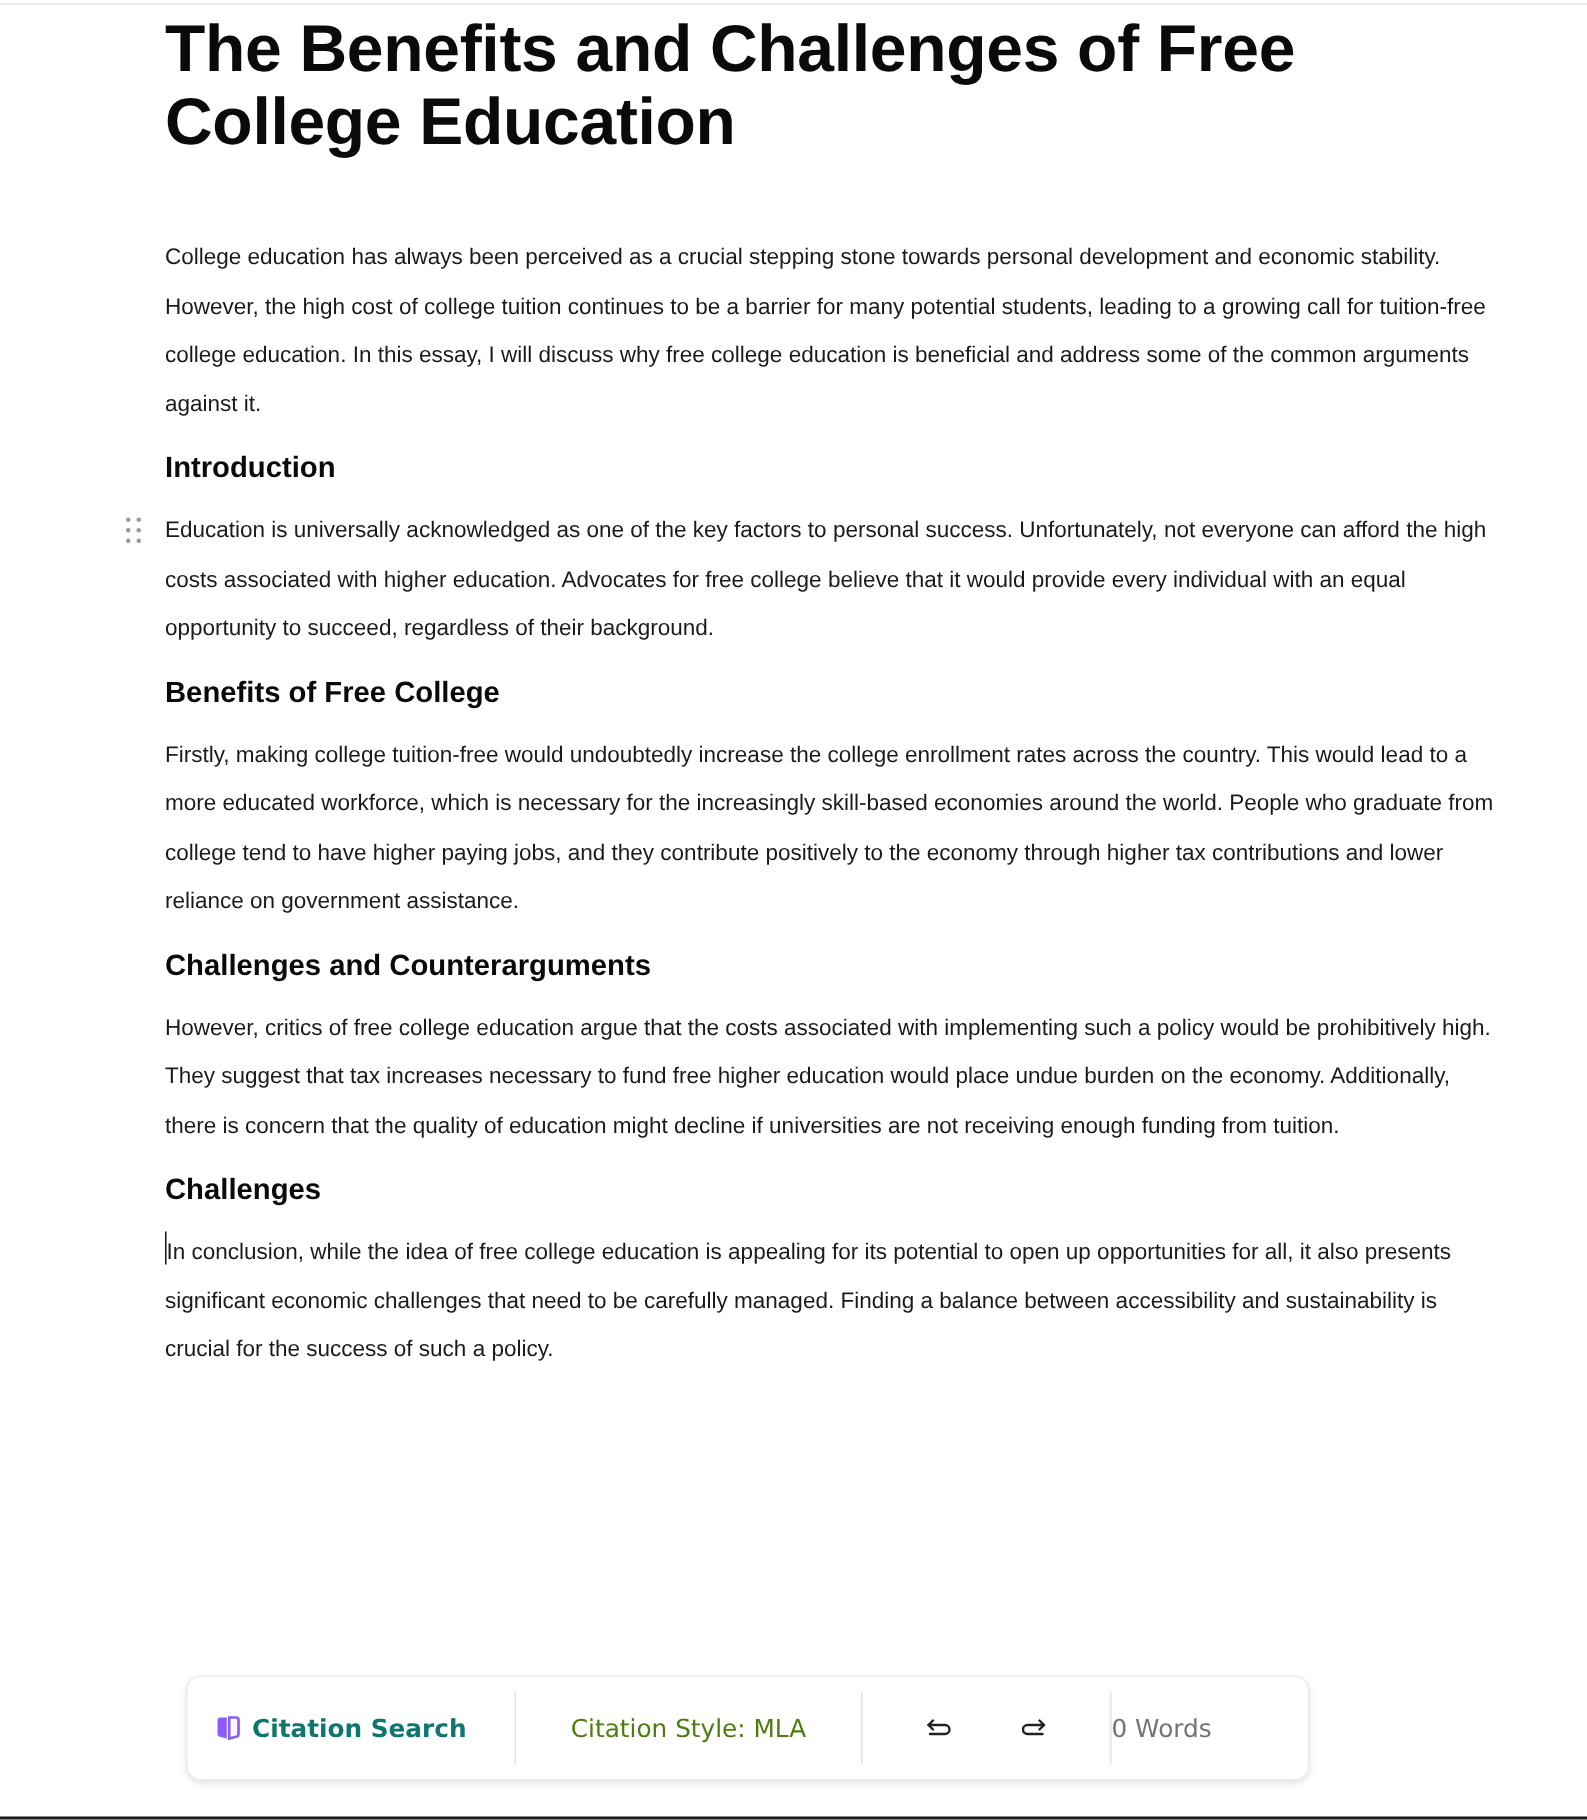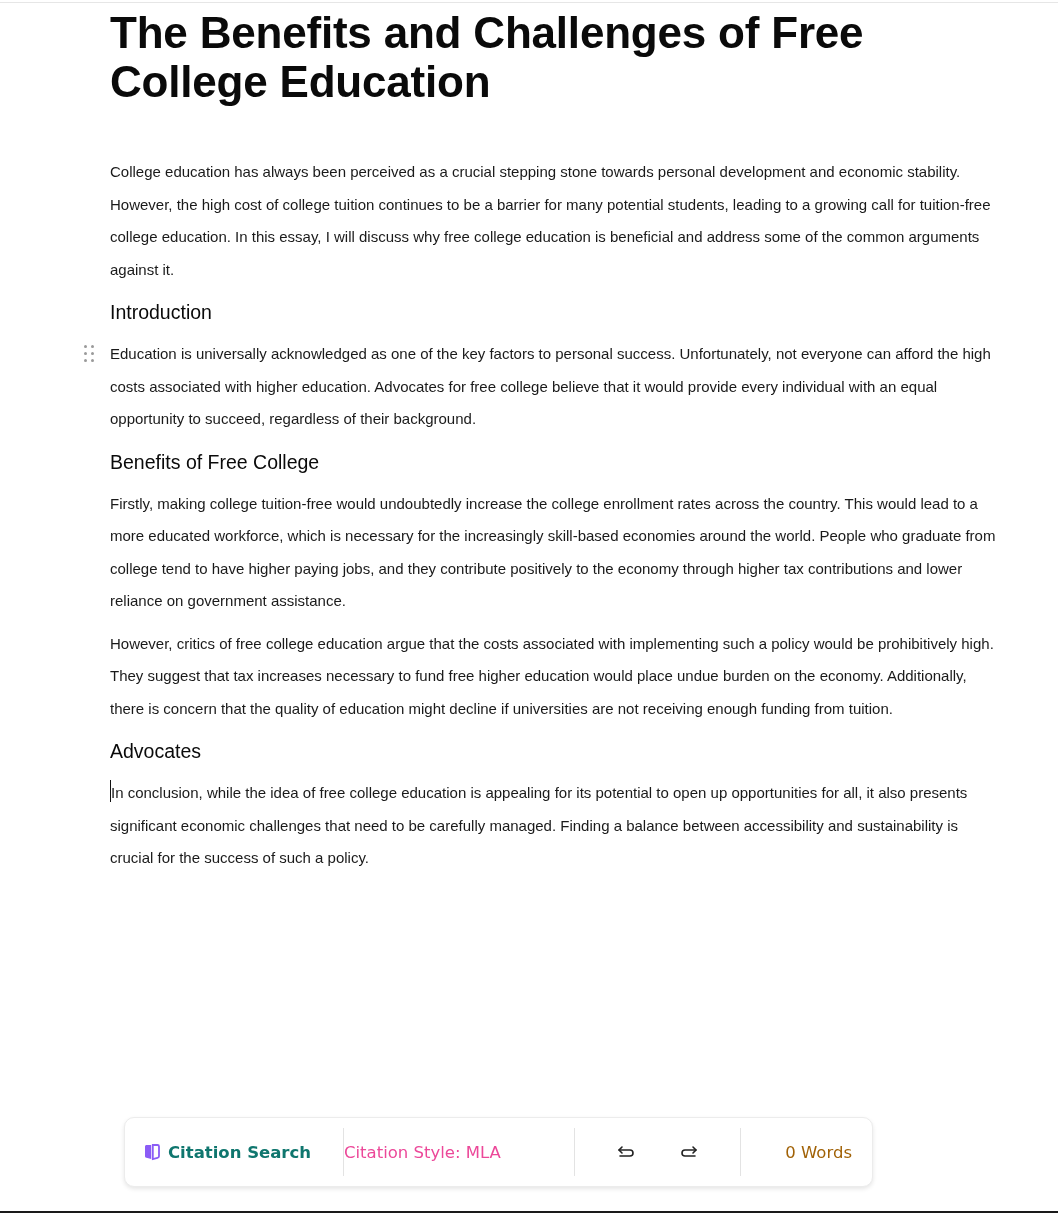--- a/index.html
+++ b/index.html
@@ -46,21 +46,21 @@
   }
   .para {
     font-size: 15px;
     line-height: 32.5px;
     margin: 0 0 10px 0;
     color: #1a1a1a;
     position: relative;
   }
   .heading {
     font-size: 19.5px;
-    font-weight: 400;
+    font-weight: 700;
     line-height: 32px;
     margin: 0 0 10px 0;
     color: #0a0a0a;
   }
   .drag-handle {
     position: absolute;
     left: -26px;
     top: 7px;
     width: 12px;
     height: 18px;
@@ -107,46 +107,47 @@
     cursor: pointer;
   }
   .tb-citation-search svg { margin-right: 7px; }
   .tb-divider {
     width: 1px;
     height: 48px;
     background: #e3e3e3;
   }
   .tb-style {
     width: 230px;
+    text-align: center;
     font-size: 16.5px;
-    color: #ec4899;
+    color: #4d7c0f;
     cursor: pointer;
   }
   .tb-history {
     width: 165px;
     display: flex;
     justify-content: space-around;
     align-items: center;
     padding: 0 20px;
     box-sizing: border-box;
   }
   .tb-icon-btn {
     width: 28px;
     height: 28px;
     display: flex;
     align-items: center;
     justify-content: center;
     cursor: pointer;
   }
   .tb-words {
     flex: 1;
-    text-align: right;
+    text-align: left;
     padding-right: 20px;
     font-size: 16.5px;
-    color: #a16207;
+    color: #737373;
   }
 </style>
 </head>
 <body>
 
 <div class="top-rule"></div>
 
 <div class="editor">
   <h1 class="doc-title">The Benefits and Challenges of Free College Education</h1>
 
@@ -163,24 +164,25 @@
       <span style="left:0;top:14px"></span>
         <span style="left:7px;top:14px"></span>
     </span>
     <span>Education is universally acknowledged as one of the key factors to personal success. Unfortunately, not everyone can afford the high costs associated with higher education. Advocates for free college believe that it would provide every individual with an equal opportunity to succeed, regardless of their background.</span>
   </p>
 
   <div class="heading">Benefits of Free College</div>
 
   <p class="para">Firstly, making college tuition-free would undoubtedly increase the college enrollment rates across the country. This would lead to a more educated workforce, which is necessary for the increasingly skill-based economies around the world. People who graduate from college tend to have higher paying jobs, and they contribute positively to the economy through higher tax contributions and lower reliance on government assistance.</p>
 
+  <div class="heading">Challenges and Counterarguments</div>
 
   <p class="para">However, critics of free college education argue that the costs associated with implementing such a policy would be prohibitively high. They suggest that tax increases necessary to fund free higher education would place undue burden on the economy. Additionally, there is concern that the quality of education might decline if universities are not receiving enough funding from tuition.</p>
 
-  <div class="heading">Advocates</div>
+  <div class="heading">Challenges</div>
 
   <p class="para"><span class="caret"></span><span>In conclusion, while the idea of free college education is appealing for its potential to open up opportunities for all, it also presents significant economic challenges that need to be carefully managed. Finding a balance between accessibility and sustainability is crucial for the success of such a policy.</span></p>
 </div>
 
 <div class="toolbar">
   <div class="tb-citation-search">
     <svg width="18" height="18" viewBox="0 0 18 18">
       <path d="M2 3.5 C2 2.7 2.7 2 3.5 2 L8.2 2 L8.2 16 L3.5 14.8 C2.7 14.6 2 14 2 13.2 Z" fill="#8b5cf6"></path>
       <path d="M9.8 2 L14.5 2 C15.3 2 16 2.7 16 3.5 L16 13.2 C16 14 15.3 14.6 14.5 14.8 L9.8 16 Z" fill="none" stroke="#8b5cf6" stroke-width="1.8"></path>
     </svg>

